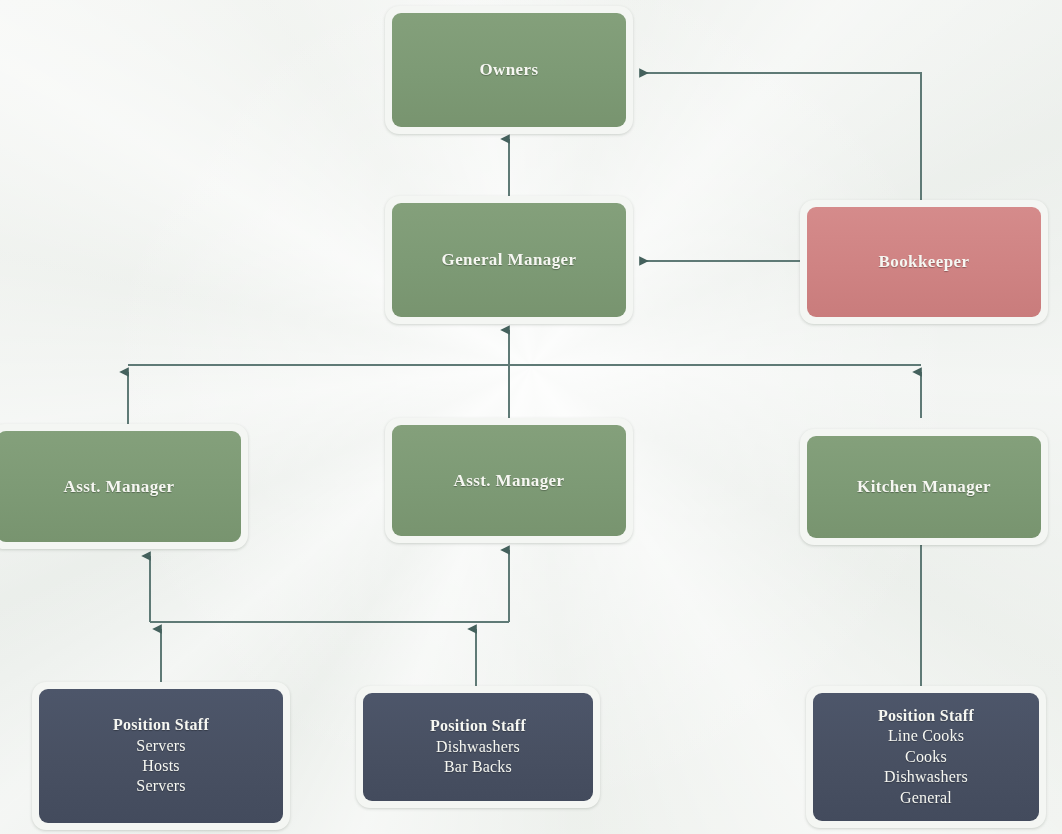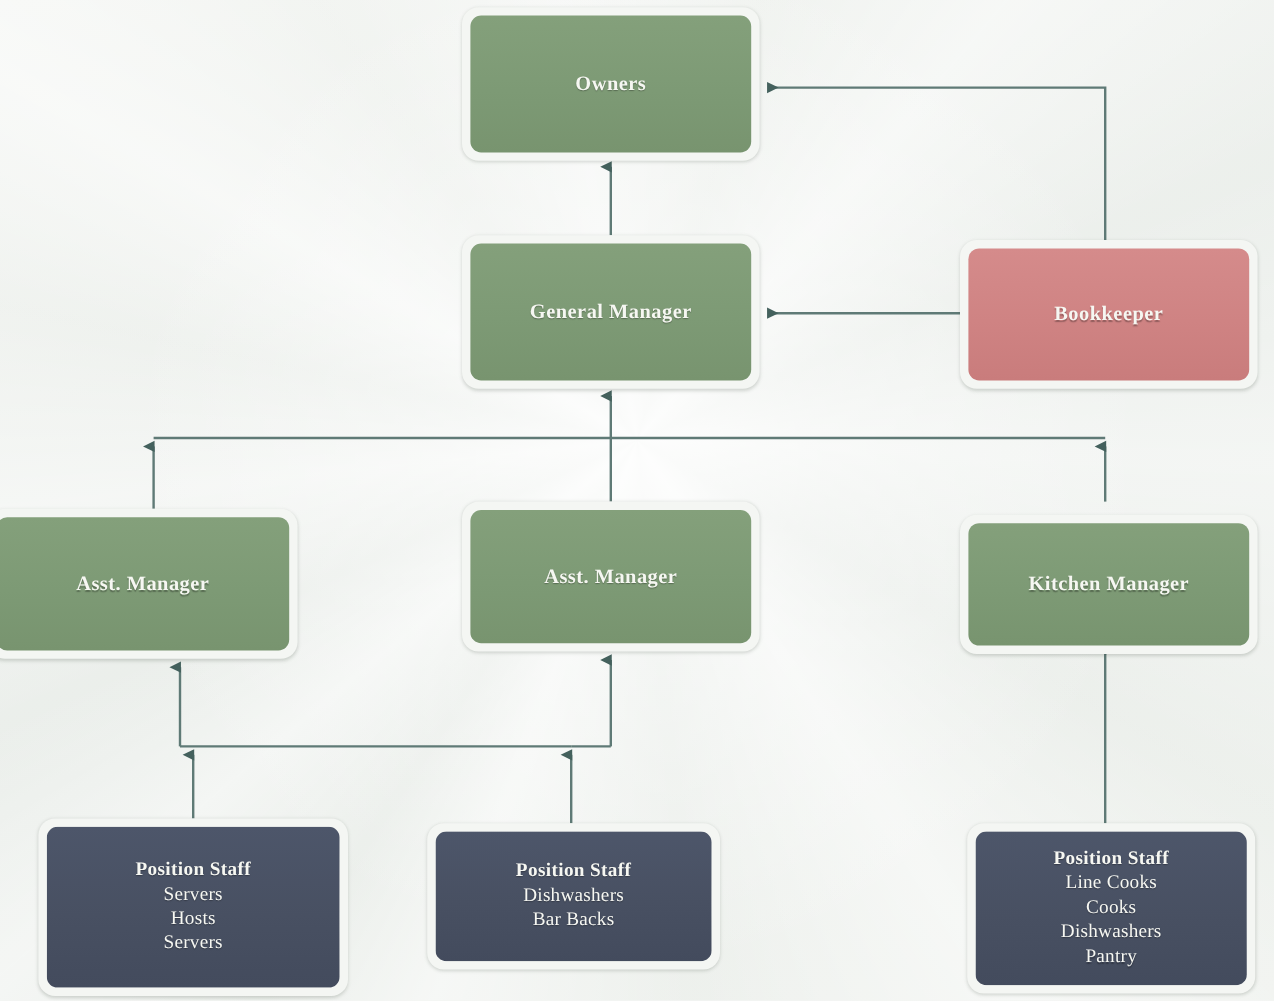--- a/index.html
+++ b/index.html
@@ -194,17 +194,17 @@
       <div class="staff-item">Bar Backs</div>
     </div>
   </div>
 
   <div class="node dark" style="left:806px; top:686px; width:240px; height:142px;">
     <div class="node-inner">
       <div class="staff-title">Position Staff</div>
       <div class="staff-item">Line Cooks</div>
       <div class="staff-item">Cooks</div>
       <div class="staff-item">Dishwashers</div>
-      <div class="staff-item">Pantry</div>
+      <div class="staff-item">General</div>
     </div>
   </div>
 
 </div>
 
 </body></html>

